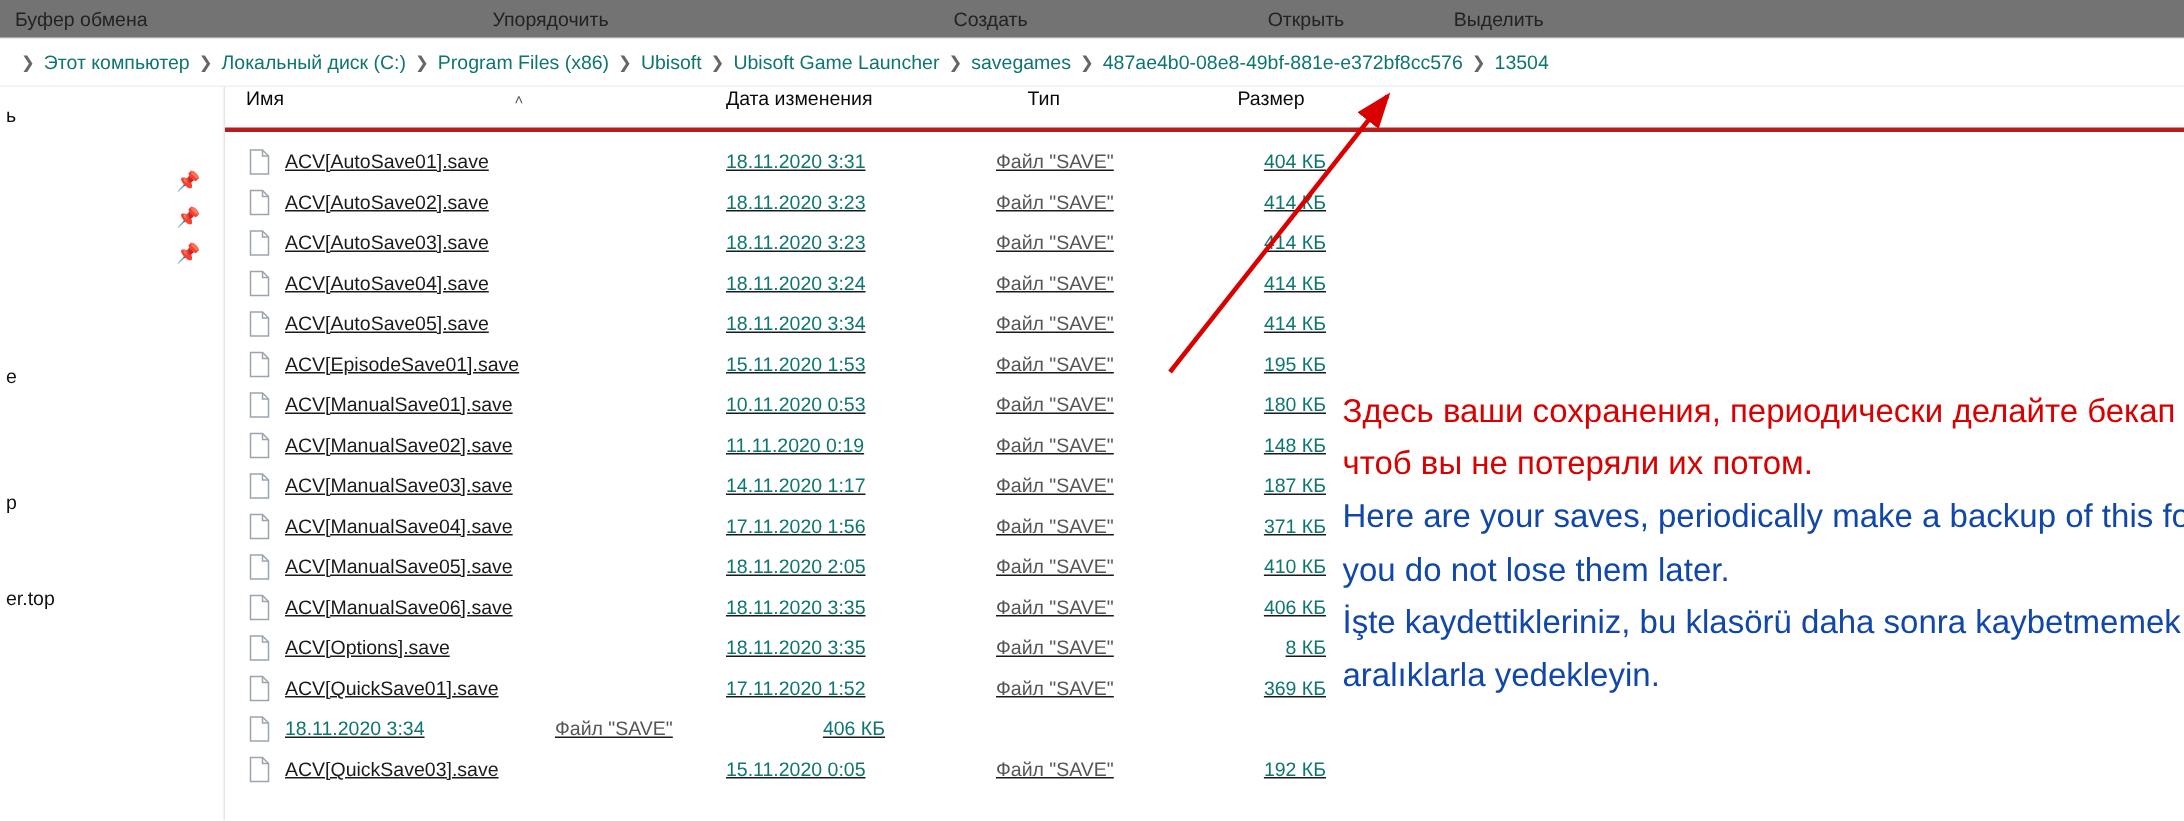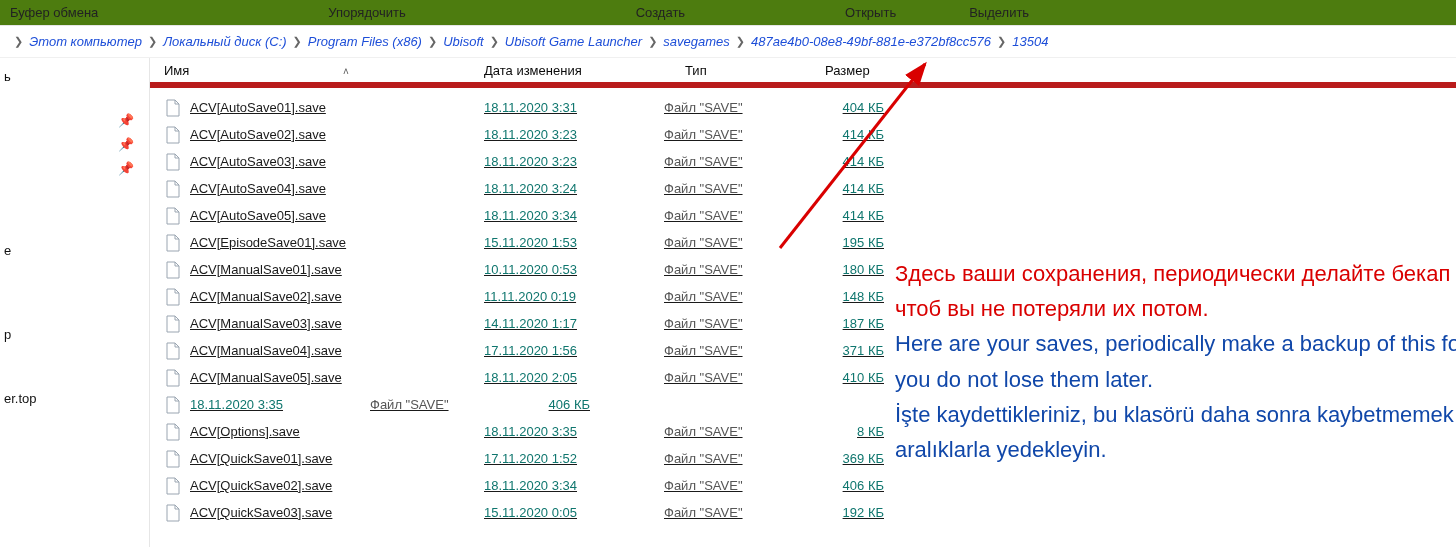--- a/index.html
+++ b/index.html
@@ -1,29 +1,29 @@
 <!DOCTYPE html>
 <html><head>
 <meta charset="utf-8">
 <style>
   * { box-sizing: border-box; margin: 0; padding: 0; }
   html, body { width: 1456px; height: 547px; font-family: "Segoe UI", Arial, sans-serif; font-size: 13px; color: #1a1a1a; background: #fff; overflow: hidden; }
-  .topmenu { height: 26px; background: #4d7c0f; border-bottom: 1px solid #e6e6e6; display: flex; align-items: center; padding-left: 10px; }
+  .topmenu { height: 26px; background: #737373; border-bottom: 1px solid #e6e6e6; display: flex; align-items: center; padding-left: 10px; }
   .topmenu-item { padding: 0 70px 0 0; color: #222; font-size: 13px; cursor: default; }
   .topmenu-item:first-child { padding-right: 230px; }
   .breadcrumb { height: 32px; display: flex; align-items: center; padding-left: 8px; background: #fff; border-bottom: 1px solid #f0f0f0; }
   .bc-sep { color: #666; margin: 0 6px; font-size: 11px; }
-  .bc-seg { color: #1d4ed8; cursor: pointer; font-style: italic; }
+  .bc-seg { color: #0f766e; cursor: pointer; }
   .content { display: flex; height: calc(100% - 58px); position: relative; }
   .sidebar { width: 150px; border-right: 1px solid #e6e6e6; padding-top: 6px; position: relative; }
   .side-item { display: flex; align-items: center; height: 24px; padding-left: 4px; font-size: 13px; color: #111; }
   .pin-col { position: absolute; left: 118px; top: 54px; display: flex; flex-direction: column; gap: 8px; }
   .pin { width: 16px; height: 16px; display: inline-flex; align-items: center; justify-content: center; color: #555; }
   .main { flex: 1; position: relative; }
-  .columns { display: flex; align-items: center; height: 30px; border-bottom: 6px solid #b91c1c; padding-left: 14px; font-size: 13px; color: #0a0a0a; }
+  .columns { display: flex; height: 30px; border-bottom: 3px solid #b91c1c; padding-left: 14px; font-size: 13px; color: #0a0a0a; }
   .col-name { width: 320px; }
   .col-date { width: 180px; }
   .col-type { width: 140px; margin-left: 21px; }
   .col-size { width: 100px; text-align: left; }
   .files { padding-top: 6px; }
   .file-row { display: flex; align-items: center; height: 27px; padding-left: 14px; text-decoration: underline; }
   .file-icon { width: 18px; height: 18px; margin-right: 8px; position: relative; }
   .file-icon svg { width: 18px; height: 18px; }
   .sort-caret { margin-left: 150px; color: #555; font-size: 10px; }
   .fname { width: 294px; }
@@ -200,20 +200,21 @@
           <span class="fname">ACV[ManualSave05].save</span>
           <span class="fdate">18.11.2020 2:05</span>
           <span class="ftype">Файл "SAVE"</span>
           <span class="fsize">410 КБ</span>
         </div>
         <div class="file-row">
           <span class="file-icon"><svg viewBox="0 0 18 18">
               <path d="M3 1 h8 l4 4 v12 h-12 z" fill="#fff" stroke="#9aa5b1" stroke-width="1"></path>
               <path d="M11 1 v4 h4" fill="none" stroke="#9aa5b1" stroke-width="1"></path>
             </svg></span>
+          <span class="fname">ACV[ManualSave06].save</span>
           <span class="fdate">18.11.2020 3:35</span>
           <span class="ftype">Файл "SAVE"</span>
           <span class="fsize">406 КБ</span>
         </div>
         <div class="file-row">
           <span class="file-icon"><svg viewBox="0 0 18 18">
               <path d="M3 1 h8 l4 4 v12 h-12 z" fill="#fff" stroke="#9aa5b1" stroke-width="1"></path>
               <path d="M11 1 v4 h4" fill="none" stroke="#9aa5b1" stroke-width="1"></path>
             </svg></span>
           <span class="fname">ACV[Options].save</span>
@@ -229,21 +230,20 @@
           <span class="fname">ACV[QuickSave01].save</span>
           <span class="fdate">17.11.2020 1:52</span>
           <span class="ftype">Файл "SAVE"</span>
           <span class="fsize">369 КБ</span>
         </div>
         <div class="file-row">
           <span class="file-icon"><svg viewBox="0 0 18 18">
               <path d="M3 1 h8 l4 4 v12 h-12 z" fill="#fff" stroke="#9aa5b1" stroke-width="1"></path>
               <path d="M11 1 v4 h4" fill="none" stroke="#9aa5b1" stroke-width="1"></path>
             </svg></span>
-          <span class="fname">ACV[QuickSave02].save</span>
           <span class="fdate">18.11.2020 3:34</span>
           <span class="ftype">Файл "SAVE"</span>
           <span class="fsize">406 КБ</span>
         </div>
         <div class="file-row">
           <span class="file-icon"><svg viewBox="0 0 18 18">
               <path d="M3 1 h8 l4 4 v12 h-12 z" fill="#fff" stroke="#9aa5b1" stroke-width="1"></path>
               <path d="M11 1 v4 h4" fill="none" stroke="#9aa5b1" stroke-width="1"></path>
             </svg></span>
           <span class="fname">ACV[QuickSave03].save</span>

